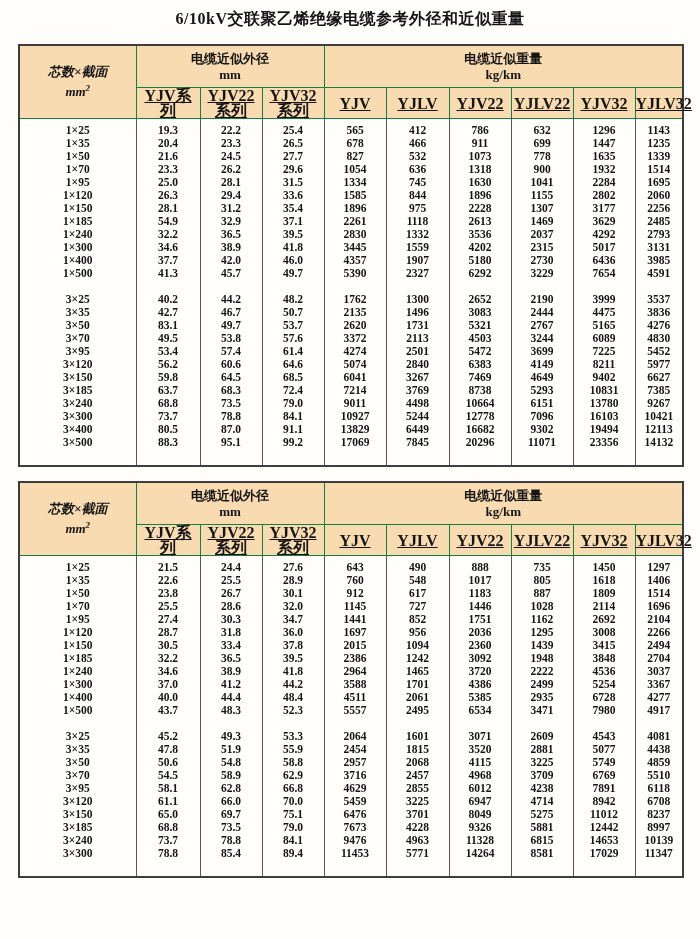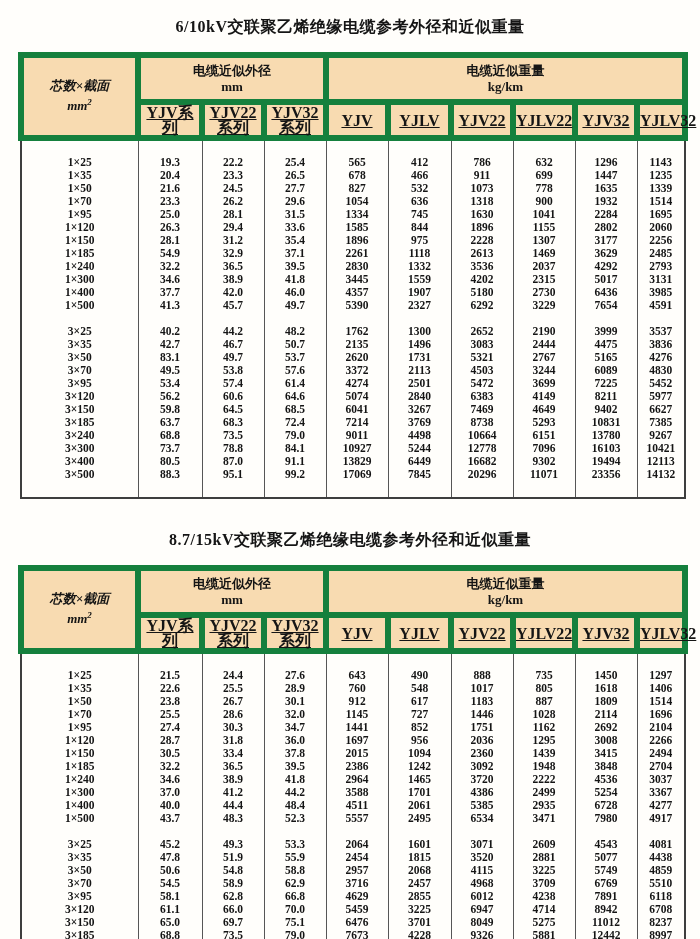--- a/index.html
+++ b/index.html
@@ -6,48 +6,48 @@
   body{
     width:700px;height:939px;
     background:#fffefb;
     font-family:"Liberation Serif","DejaVu Serif",serif;
     color:#151515;
     overflow:hidden;
   }
   .page{padding-top:9px;}
   .tbl-title{
     font-size:16px;font-weight:bold;text-align:center;
-    margin:8px;letter-spacing:.5px;
+    margin:0;letter-spacing:.5px;
   }
   .sec2 .tbl-title{margin-top:31px;}
   table.cable-table{
     border-collapse:collapse;table-layout:fixed;
     width:664px;margin:14px 18px 0 18px;
     border:2px solid #3e3e3e;
   }
   thead th{
     background:#f8dbb1;
-    border:6px solid #15803d;
+    border:1px solid #15803d;
     font-weight:bold;
     padding:0;
     text-align:center;
     vertical-align:middle;
   }
   thead tr.group-row th{font-size:13px;line-height:16px;height:41px;}
   thead tr.series-row th{font-size:16px;height:26px;line-height:15px;text-decoration:underline;}
   th.corner{font-size:13px;line-height:16px;font-style:italic;}
   th sup{font-size:9px;}
   tbody td{
     font-size:11.5px;font-weight:bold;
     text-align:center;
     line-height:13px;height:13px;
     padding:0;
     border-left:1px solid #565656;border-right:1px solid #565656;
   }
-  tbody tr:first-child td{padding-top:15px;margin-top:16px;}
+  tbody tr:first-child td{padding-top:5px;margin-top:16px;}
   tbody tr:last-child td{padding-bottom:16px;}
   tbody tr.sep td{height:13px;}
 </style>
 </head>
 <body>
 
 <div class="page">
 
   <section class="sec1">
     <h1 class="tbl-title">6/10kV交联聚乙烯绝缘电缆参考外径和近似重量</h1>
@@ -390,21 +390,20 @@
             <td>20296</td>
             <td>11071</td>
             <td>23356</td>
             <td>14132</td>
           </tr>
         </tbody>
     </table>
   </section>
 
   <section class="sec2">
-    <h1 class="tbl-title">8.7/15kV交联聚乙烯绝缘电缆参考外径和近似重量</h1>
     <table class="cable-table">
       <colgroup>
         <col style="width:117px">
           <col style="width:64px">
           <col style="width:62px">
           <col style="width:62px">
         <col style="width:62px">
           <col style="width:63px">
           <col style="width:62px">
           <col style="width:62px">

